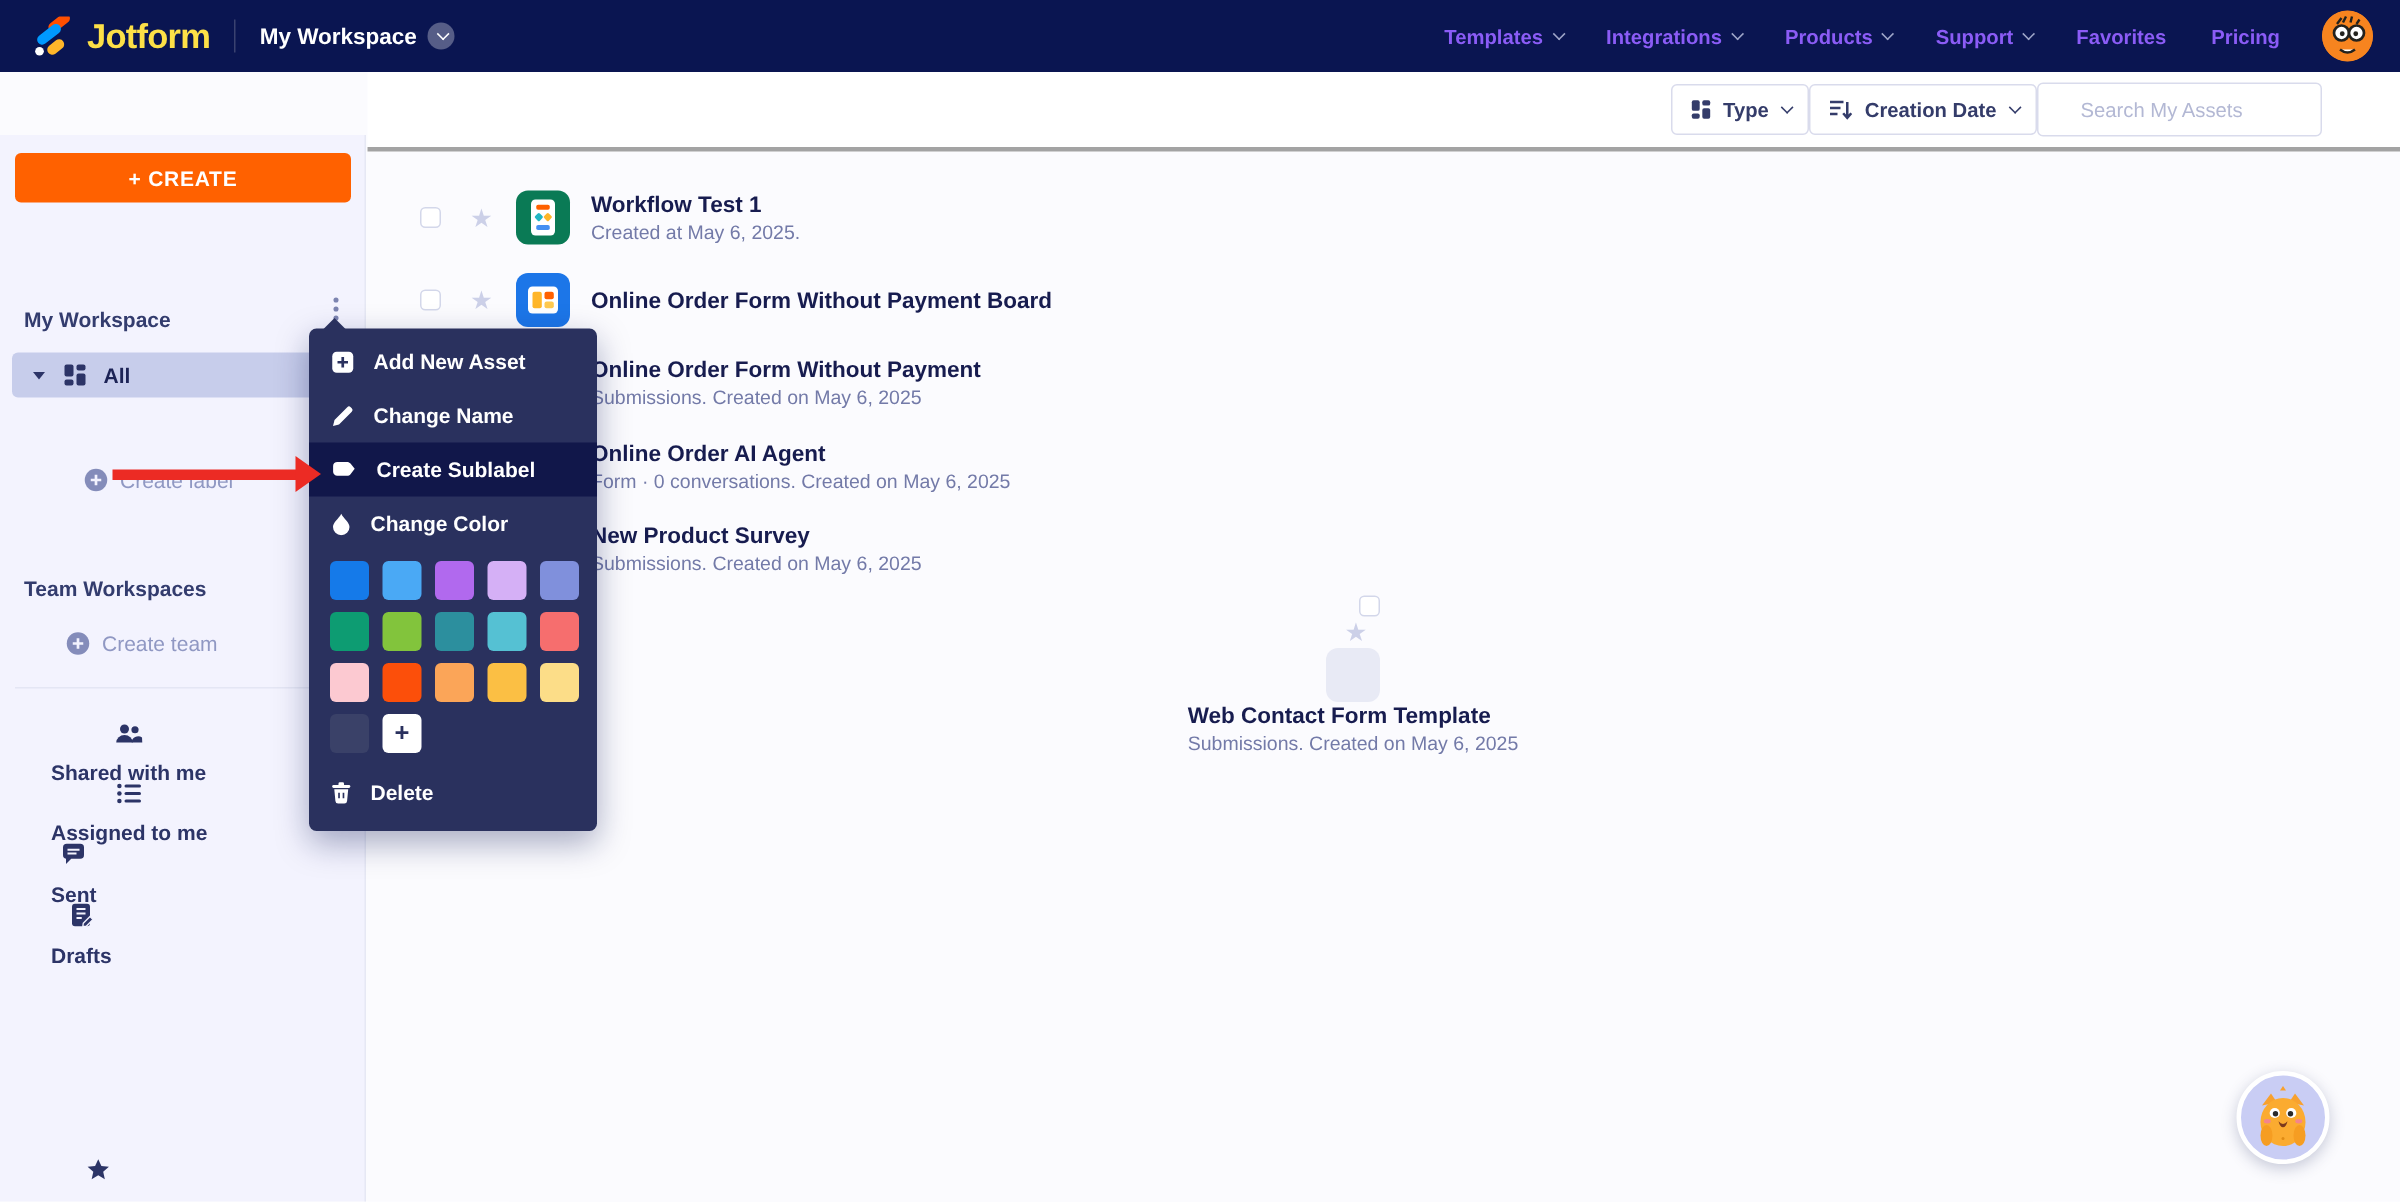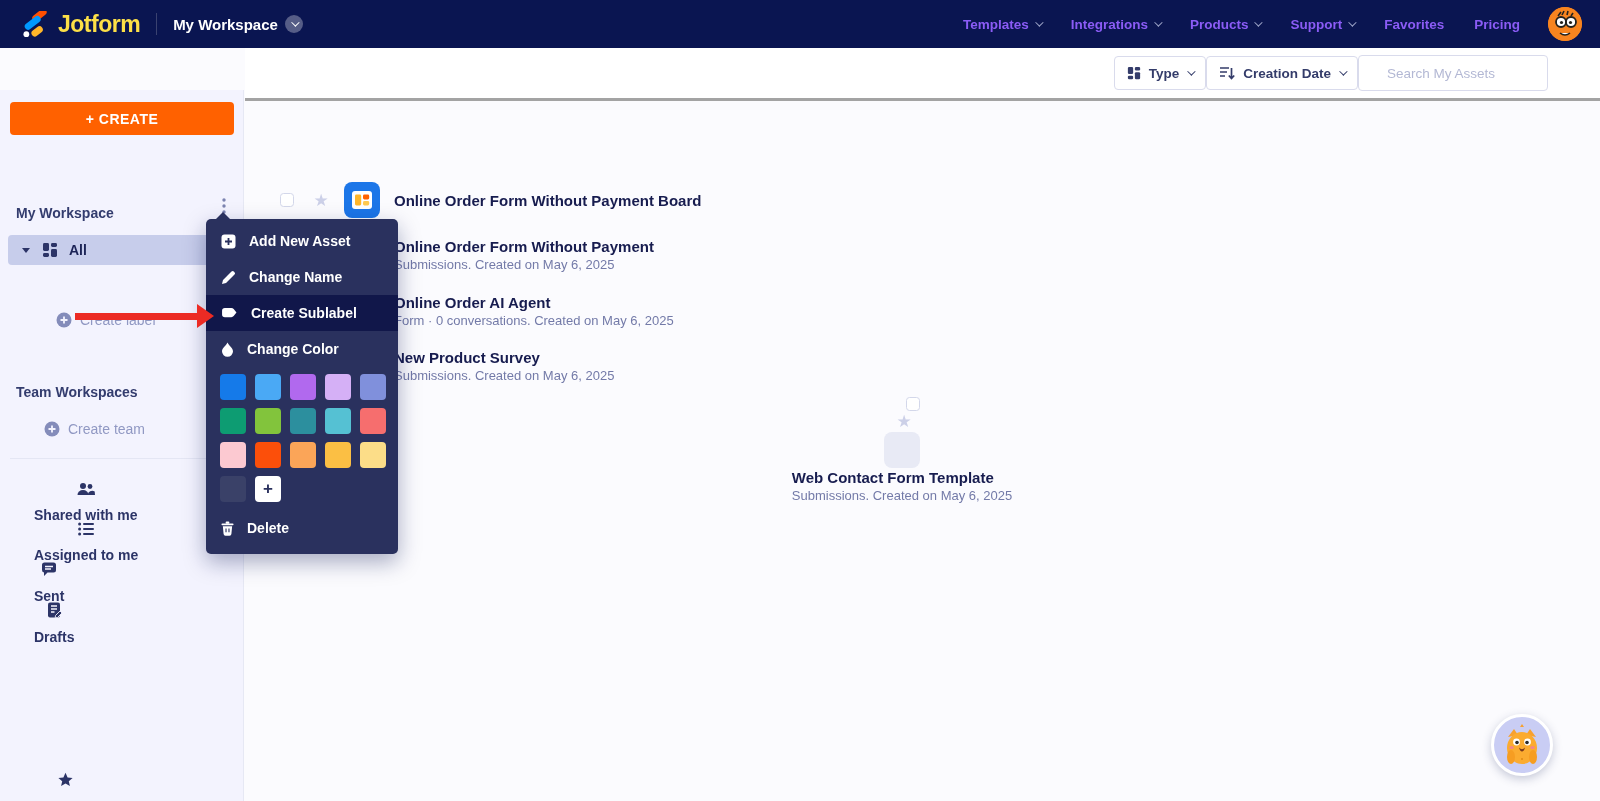--- a/index.html
+++ b/index.html
@@ -258,20 +258,37 @@
       <svg width="16" height="16" viewBox="0 0 16 16">
         <circle cx="7" cy="7" r="5.2" fill="none" stroke="#343c6a" stroke-width="1.7"></circle>
         <path d="M11 11 l3.6 3.6" stroke="#343c6a" stroke-width="1.7"></path>
       </svg>
       <input type="text" placeholder="Search My Assets" style="">
     </div>
   </div>
 
   <div class="list">
 
+    <div class="asset-row" style="top:18px;">
+      <div class="a-check"></div>
+      <div class="a-star"></div>
+      <div class="a-icon" style="background: rgb(10, 122, 85);">
+        <svg width="36" height="36" viewBox="0 0 36 36">
+          <rect x="10" y="6" width="16" height="24" rx="3" fill="#fff"></rect>
+          <rect x="13.5" y="9.5" width="9" height="3.4" rx="1.2" fill="#ff6100"></rect>
+          <rect x="13" y="15.5" width="4.4" height="4.4" rx="1" fill="#22b7c4" transform="rotate(45 15.2 17.7)"></rect>
+          <rect x="19" y="15.5" width="4.4" height="4.4" rx="1" fill="#ffb629" transform="rotate(45 21.2 17.7)"></rect>
+          <rect x="13.5" y="23" width="9" height="3.4" rx="1.2" fill="#4690f2"></rect>
+        </svg>
+      </div>
+      <div class="a-texts">
+        <div class="a-title">Workflow Test 1</div>
+        <div class="a-meta">Created at May 6, 2025.</div>
+      </div>
+    </div>
 
     <div class="asset-row" style="top:73px;">
       <div class="a-check"></div>
       <div class="a-star"></div>
       <div class="a-icon" style="background: rgb(28, 118, 232);">
         <svg width="36" height="36" viewBox="0 0 36 36">
           <rect x="8" y="9" width="20" height="18" rx="3" fill="#fff"></rect>
           <rect x="11" y="12.5" width="6.2" height="11" rx="1.4" fill="#ffb629"></rect>
           <rect x="19" y="12.5" width="6.2" height="5" rx="1.4" fill="#ff6100"></rect>
           <rect x="19" y="19" width="6.2" height="4.5" rx="1.4" fill="#ffc94f"></rect>

